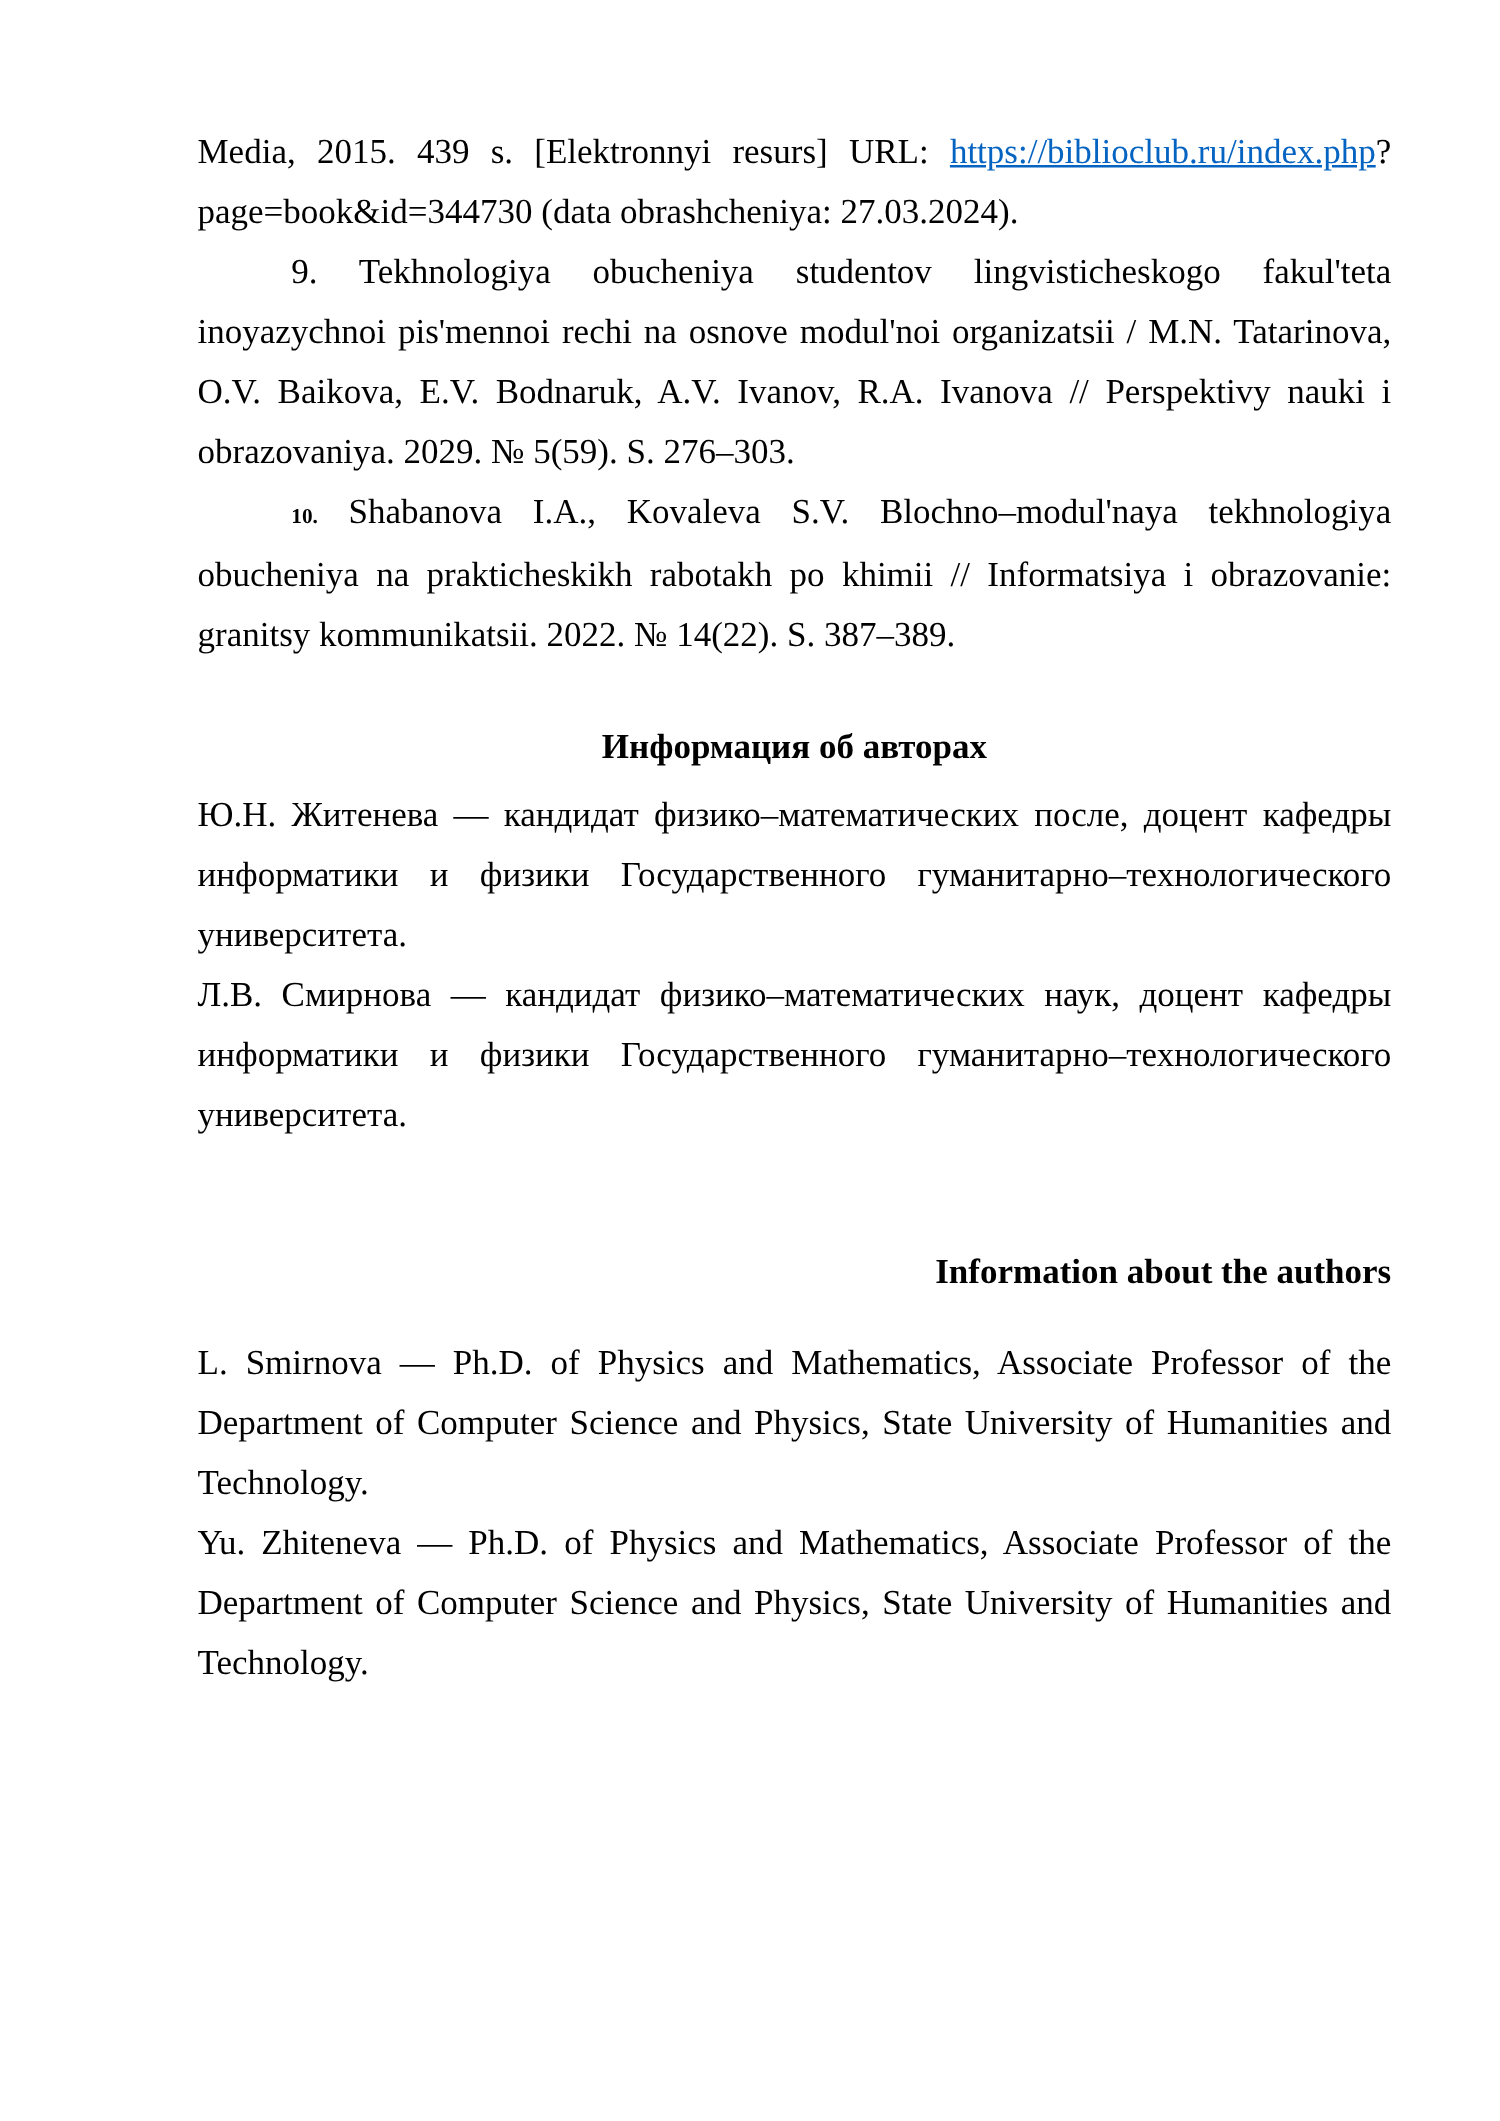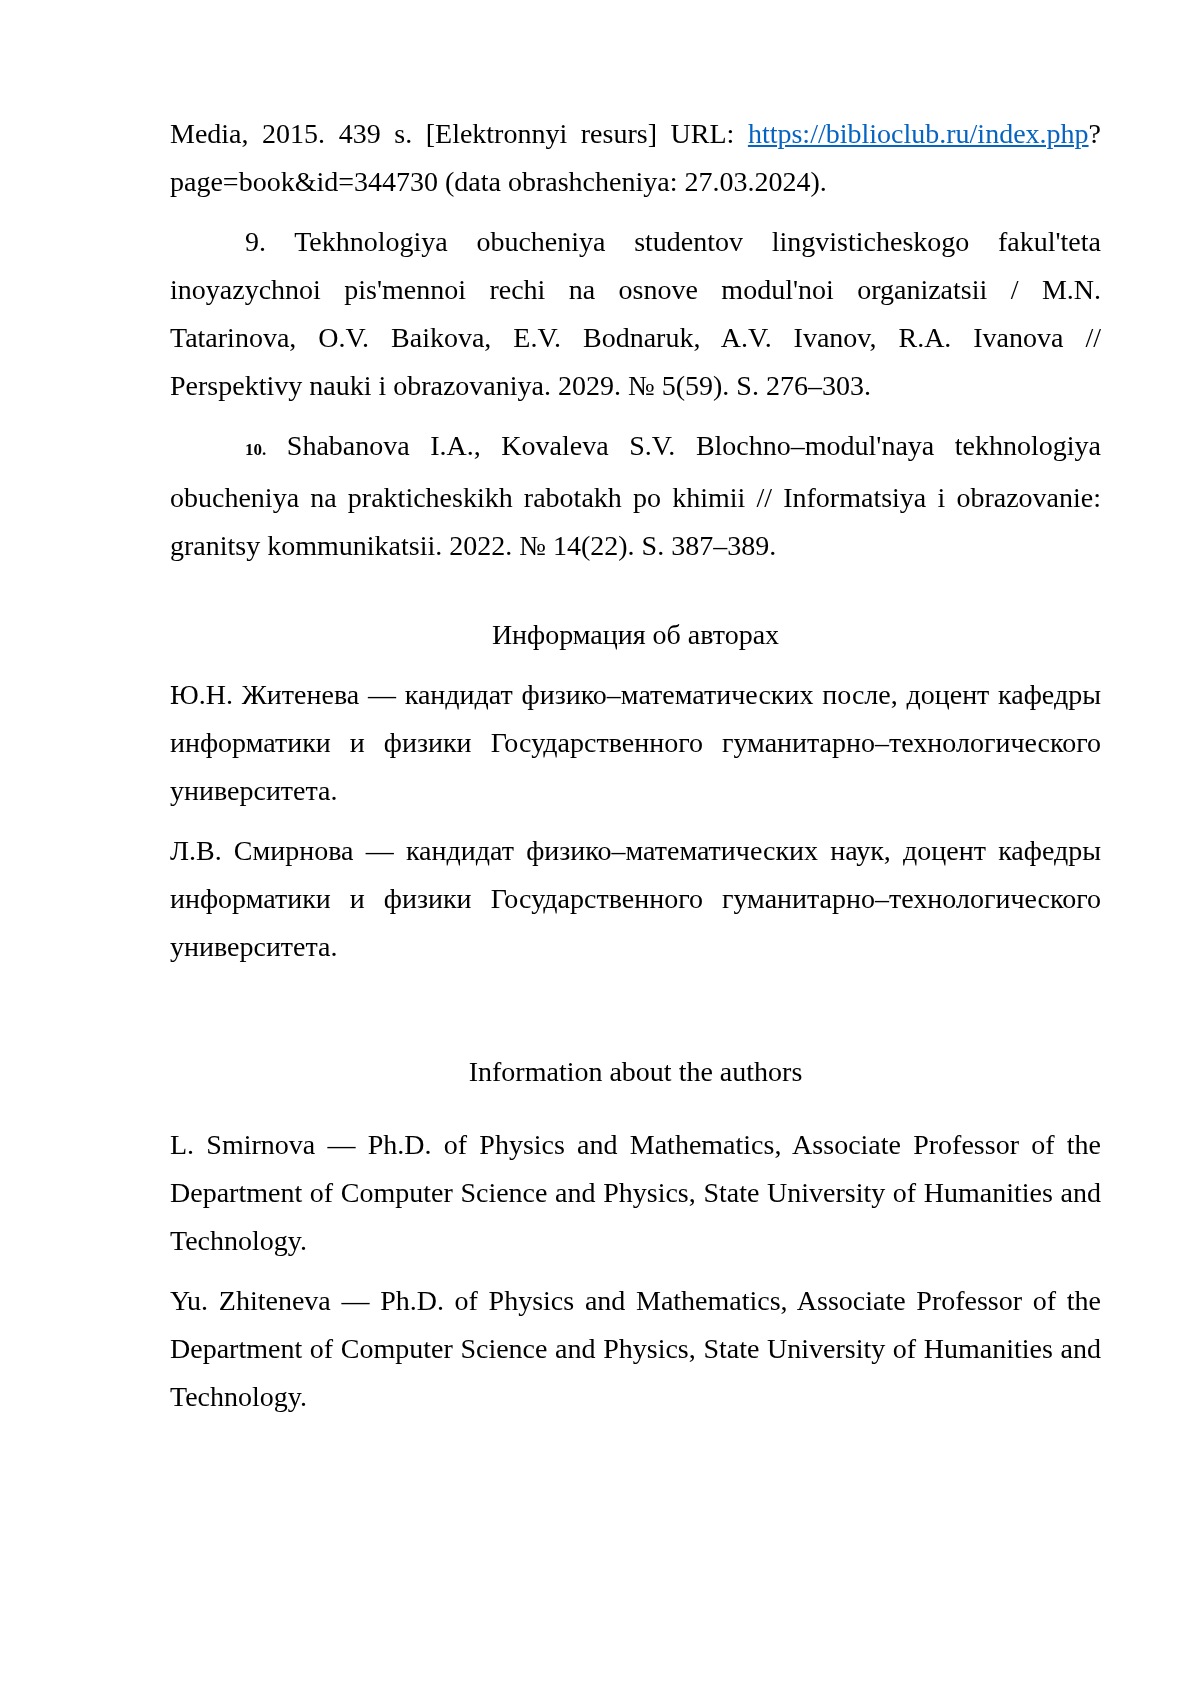--- a/index.html
+++ b/index.html
@@ -13,37 +13,37 @@
     height: 1697px;
     box-sizing: border-box;
     background: #ffffff;
     color: #000000;
     font-family: "Liberation Serif", "DejaVu Serif", serif;
     font-size: 28px;
     line-height: 48px;
     padding: 98px 87px 0 158px;
     overflow: hidden;
   }
-  p { margin: 12px; text-align: justify; }
+  p { margin: 0; text-align: justify; }
   .indent { text-indent: 75px; }
   .ref-num-small {
     font-weight: bold;
     font-size: 17px;
   }
   a.doc-link {
     color: #0563C1;
     text-decoration: underline;
     cursor: pointer;
   }
   .heading {
     text-align: center;
-    font-weight: normal;
+    font-weight: bold;
   }
   .heading-ru { margin: 41px 0 7px 0; }
-  .heading-en { margin: 77px 0 25px 0; }
+  .heading-en { margin: 77px 0 25px 0; text-align: right; }
   .dates { margin-top: 54px; }
 </style>
 </head>
 <body>
 
 <div class="page">
 
   <p><span>Media, 2015. 439 s. [Elektronnyi resurs] URL: </span><a class="doc-link" href="#"><span>https://biblioclub.ru/index.php</span></a><span>?</span><wbr><span>page=book&amp;id=344730 (data obrashcheniya: 27.03.2024).</span></p>
 
   <p class="indent"><span>9.</span> <span>Tekhnologiya obucheniya studentov lingvisticheskogo fakul'teta inoyazychnoi pis'mennoi rechi na osnove modul'noi organizatsii / M.N. Tatarinova, O.V. Baikova, E.V. Bodnaruk, A.V. Ivanov, R.A. Ivanova // Perspektivy nauki i obrazovaniya. 2029. № 5(59). S. 276–303.</span></p>

